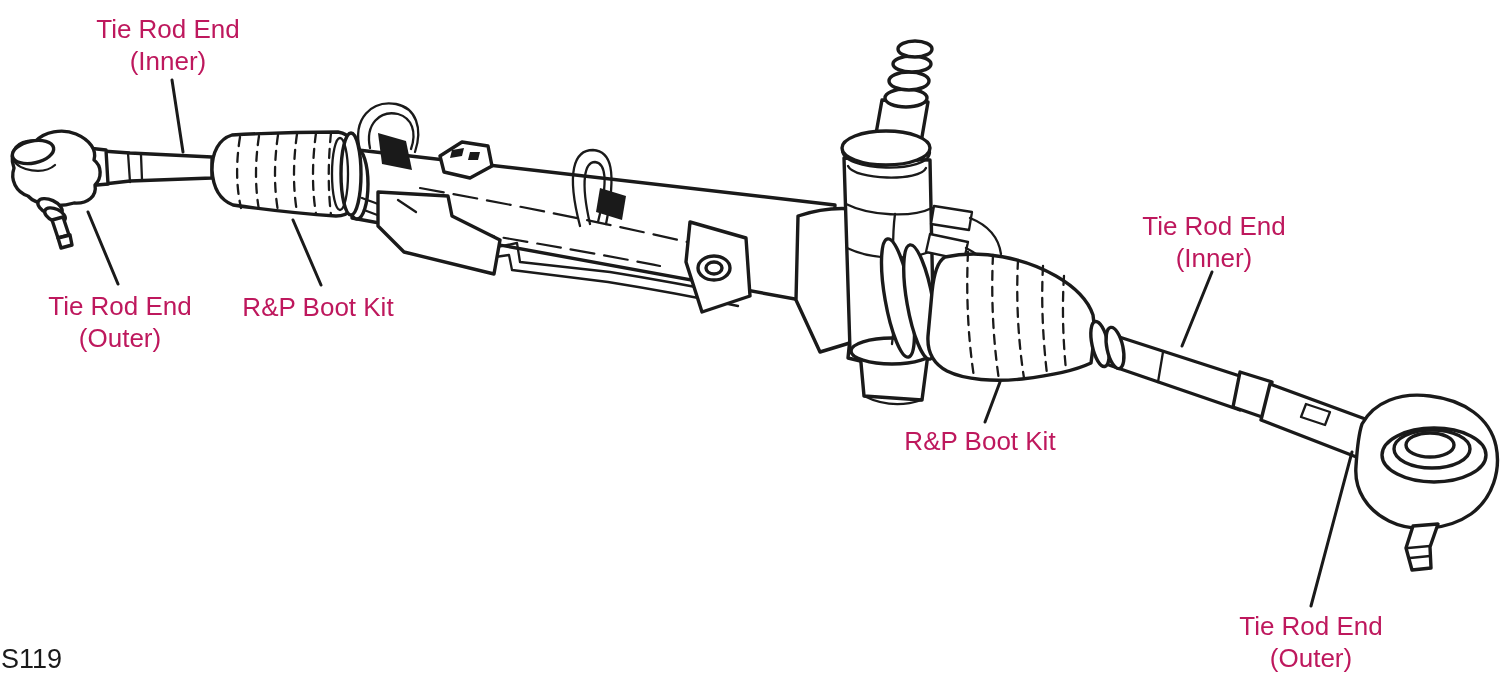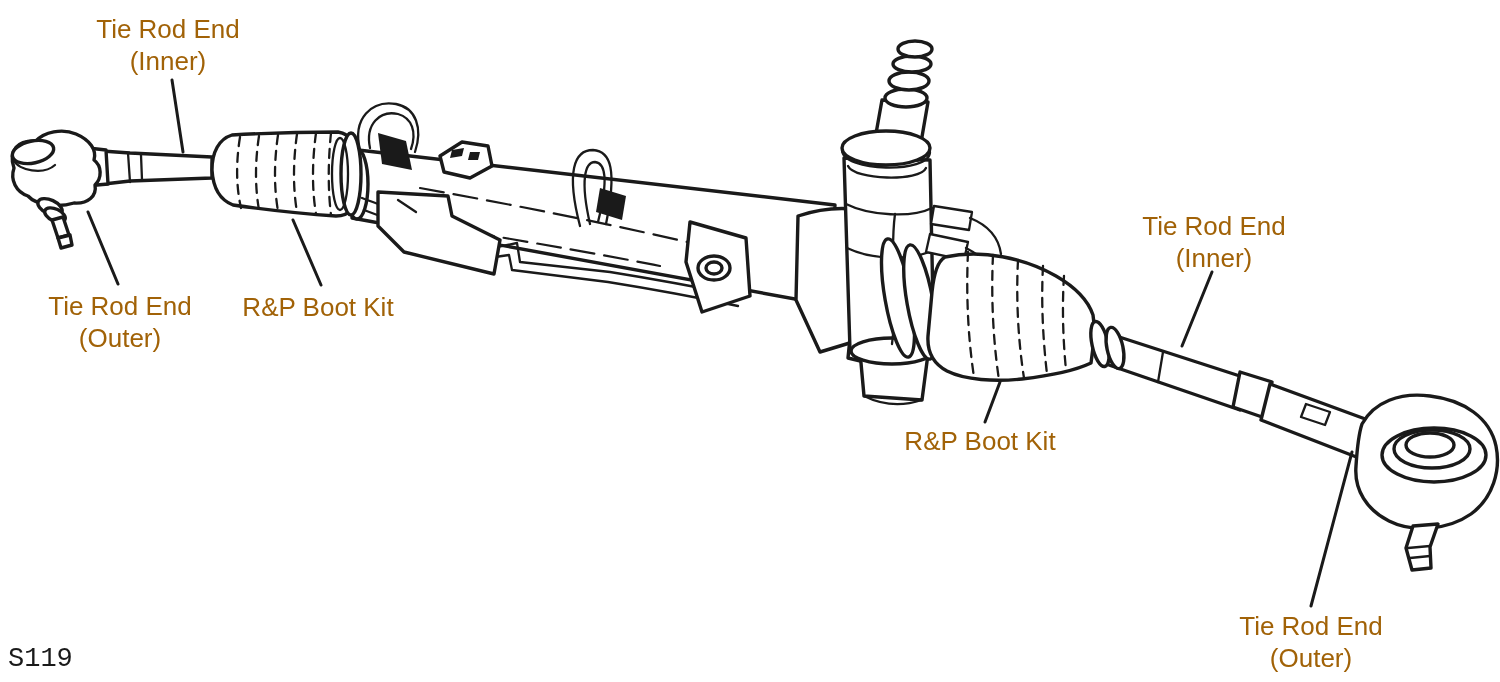--- a/index.html
+++ b/index.html
@@ -10,21 +10,21 @@
   .diagram-svg{position:absolute;left:0;top:0;}
   .diagram-svg *{stroke:#1a1a1a;stroke-width:3.4;fill:none;stroke-linecap:round;stroke-linejoin:round;}
   .diagram-svg .solid{fill:#ffffff;}
   .diagram-svg .ink{fill:#1a1a1a;stroke:none;}
   .diagram-svg .thin{stroke-width:2.3;}
   .diagram-svg .fold{stroke-width:2.3;stroke-dasharray:9 7;}
   .diagram-svg .contour{stroke-width:2.2;stroke-dasharray:24 10;}
   .diagram-svg .leader{stroke-width:3;}
   .label{
     position:absolute;width:220px;text-align:center;font-size:26px;line-height:32px;
-    color:#a16207;white-space:nowrap;
+    color:#be185d;white-space:nowrap;
   }
   .label div{width:100%;}
   .fig-code{position:absolute;font-size:27px;color:#1a1a1a;}
 </style>
 </head>
 <body>
 
 <div class="canvas">
 
   <svg class="diagram-svg" width="1500" height="682" viewBox="0 0 1500 682">
@@ -196,14 +196,14 @@
 
   <div class="label" style="left:870px;top:425px;">
     <div>R&amp;P Boot Kit</div>
   </div>
 
   <div class="label" style="left:1201px;top:610px;">
     <div>Tie Rod End</div>
     <div>(Outer)</div>
   </div>
 
-  <div class="fig-code" style="left:8px;top:644px;font-family:Liberation Mono, monospace;">S119</div>
+  <div class="fig-code" style="left:1px;top:644px;">S119</div>
 </div>
 
 </body></html>

